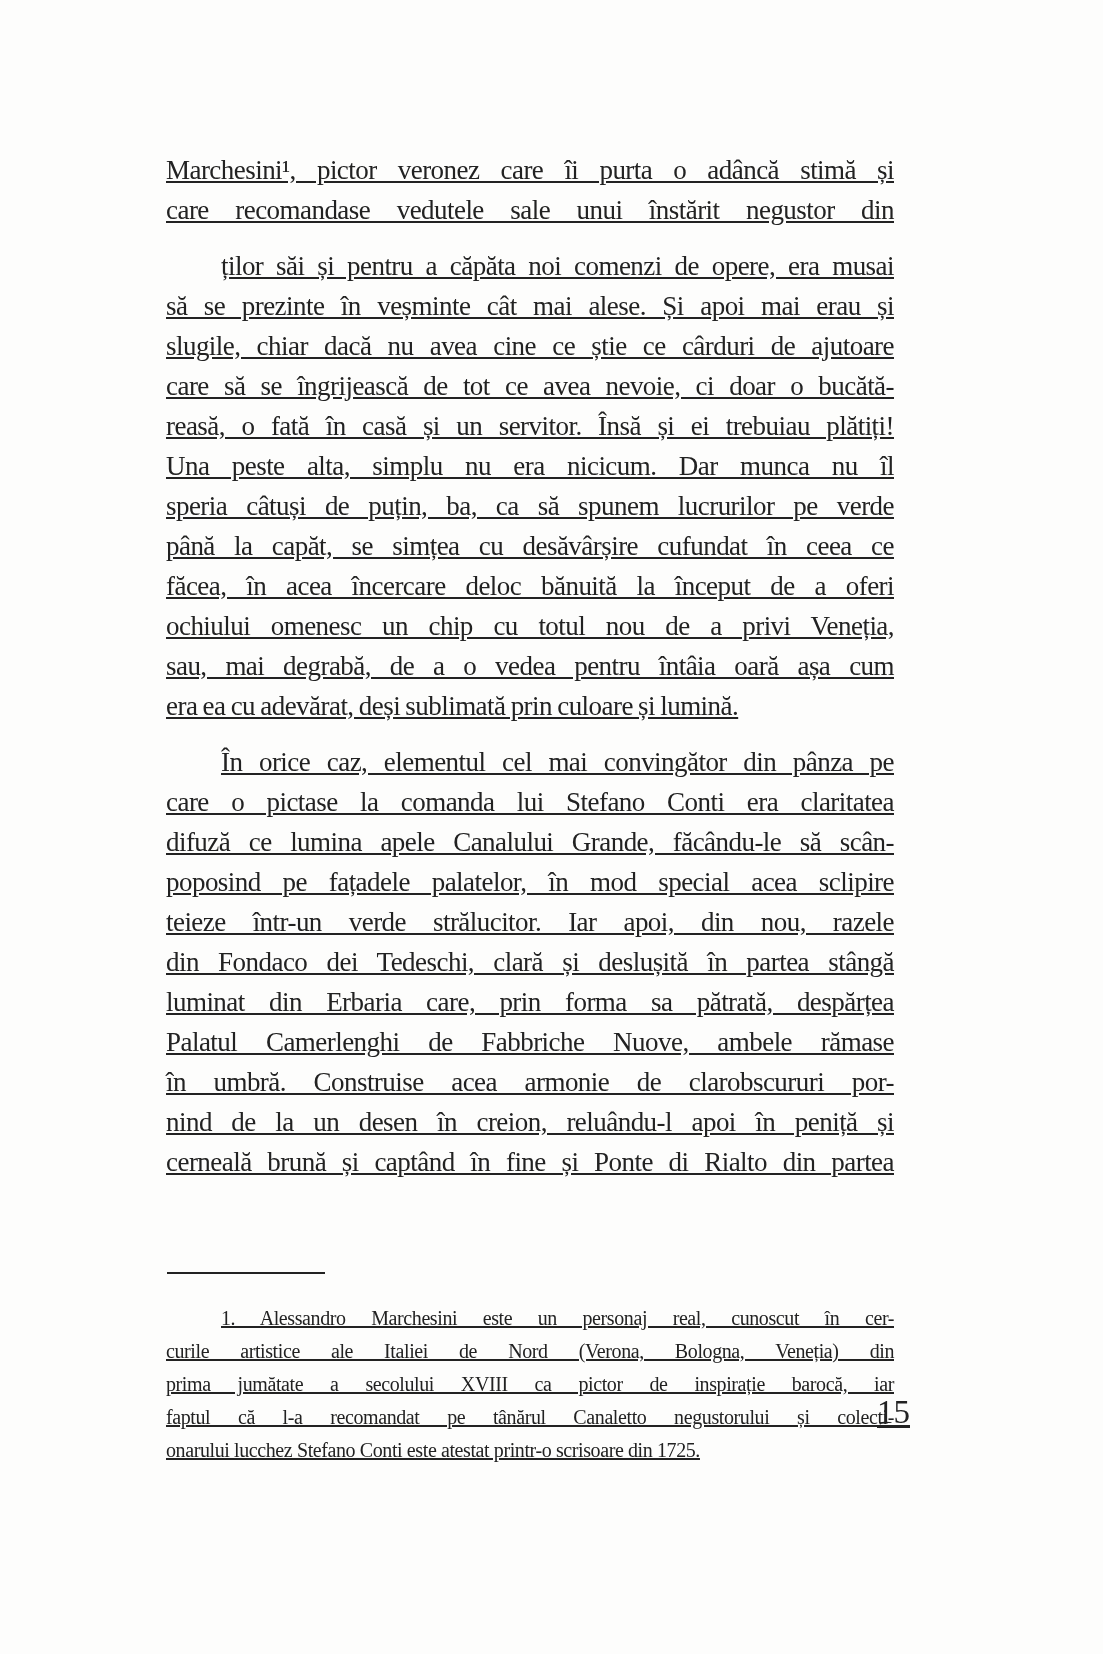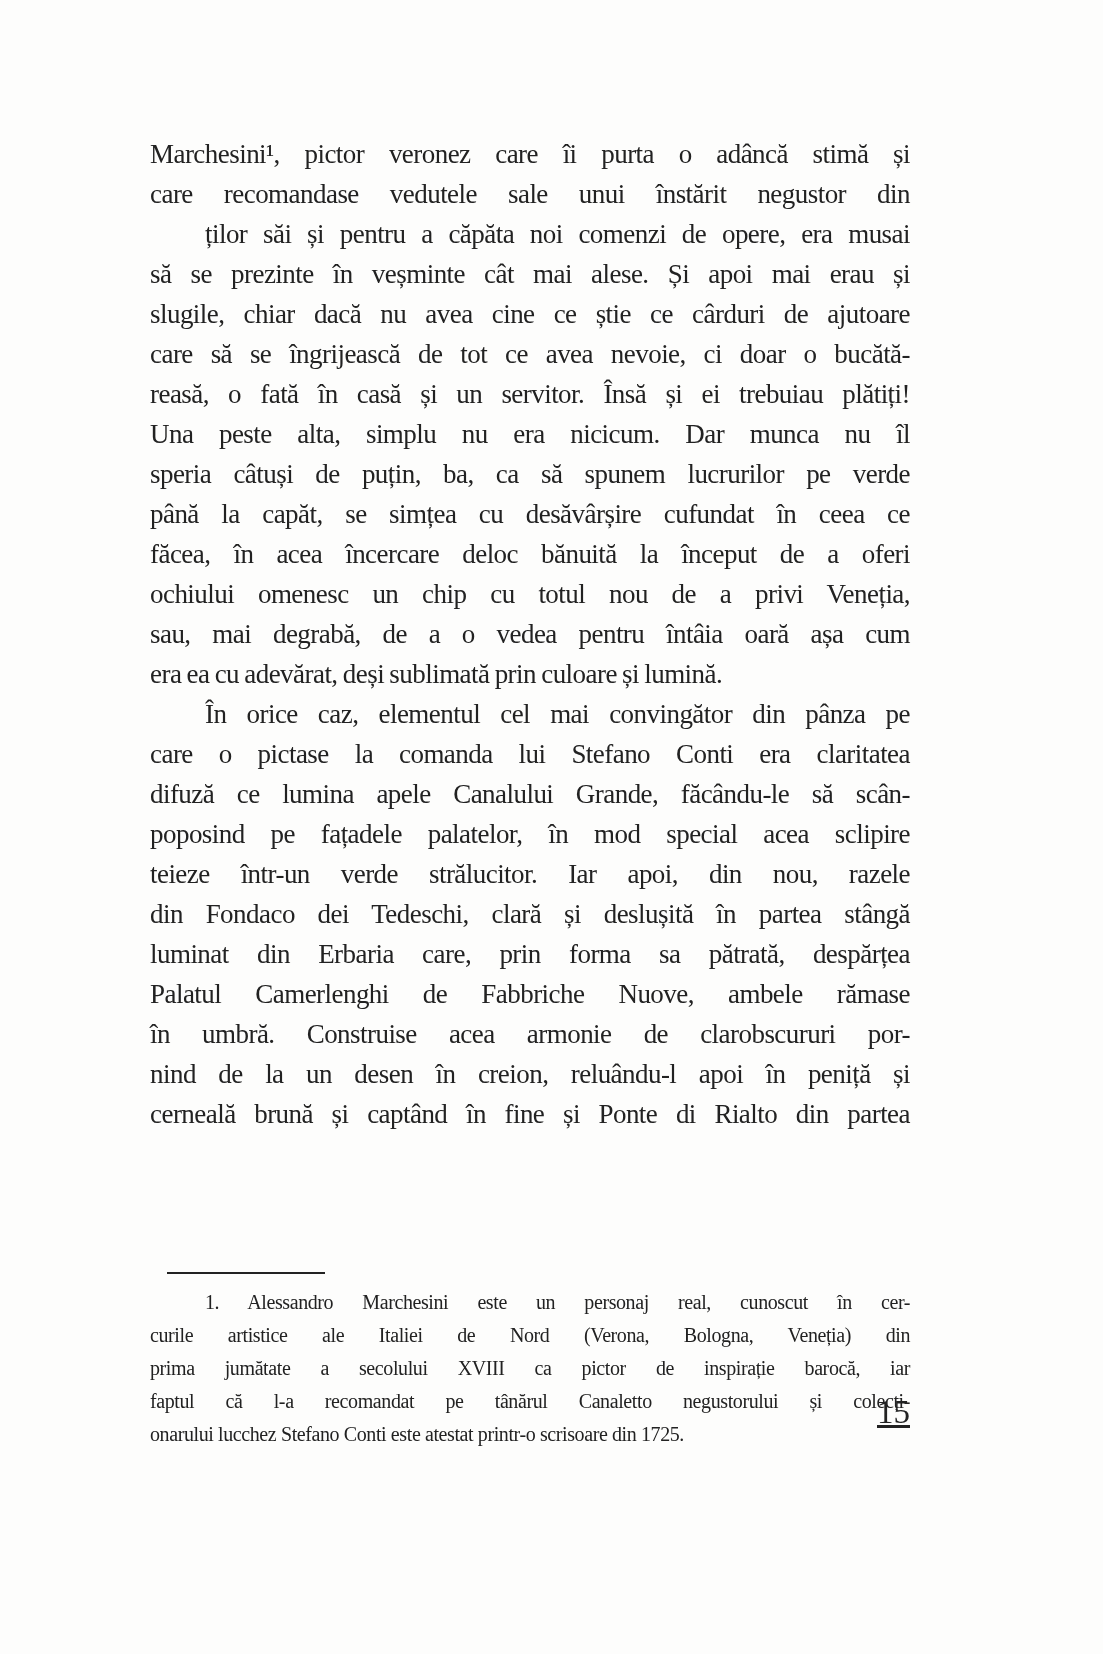--- a/index.html
+++ b/index.html
@@ -23,21 +23,21 @@
   .body-text {
     position: absolute;
     left: 150px;
     top: 134px;
     width: 760px;
     font-size: 27px;
     line-height: 40px;
     letter-spacing: -0.02em;
     word-spacing: -1px;
   }
-  .para { margin: 0; }
+  .para { margin: 16px; text-decoration: underline; }
   .para.indent .line:first-child { text-indent: 55px; }
   .line {
     text-align: justify;
     text-align-last: justify;
   }
   .line.last { text-align-last: left; }
   .footnote-rule {
     position: absolute;
     left: 167px;
     top: 1272px;

